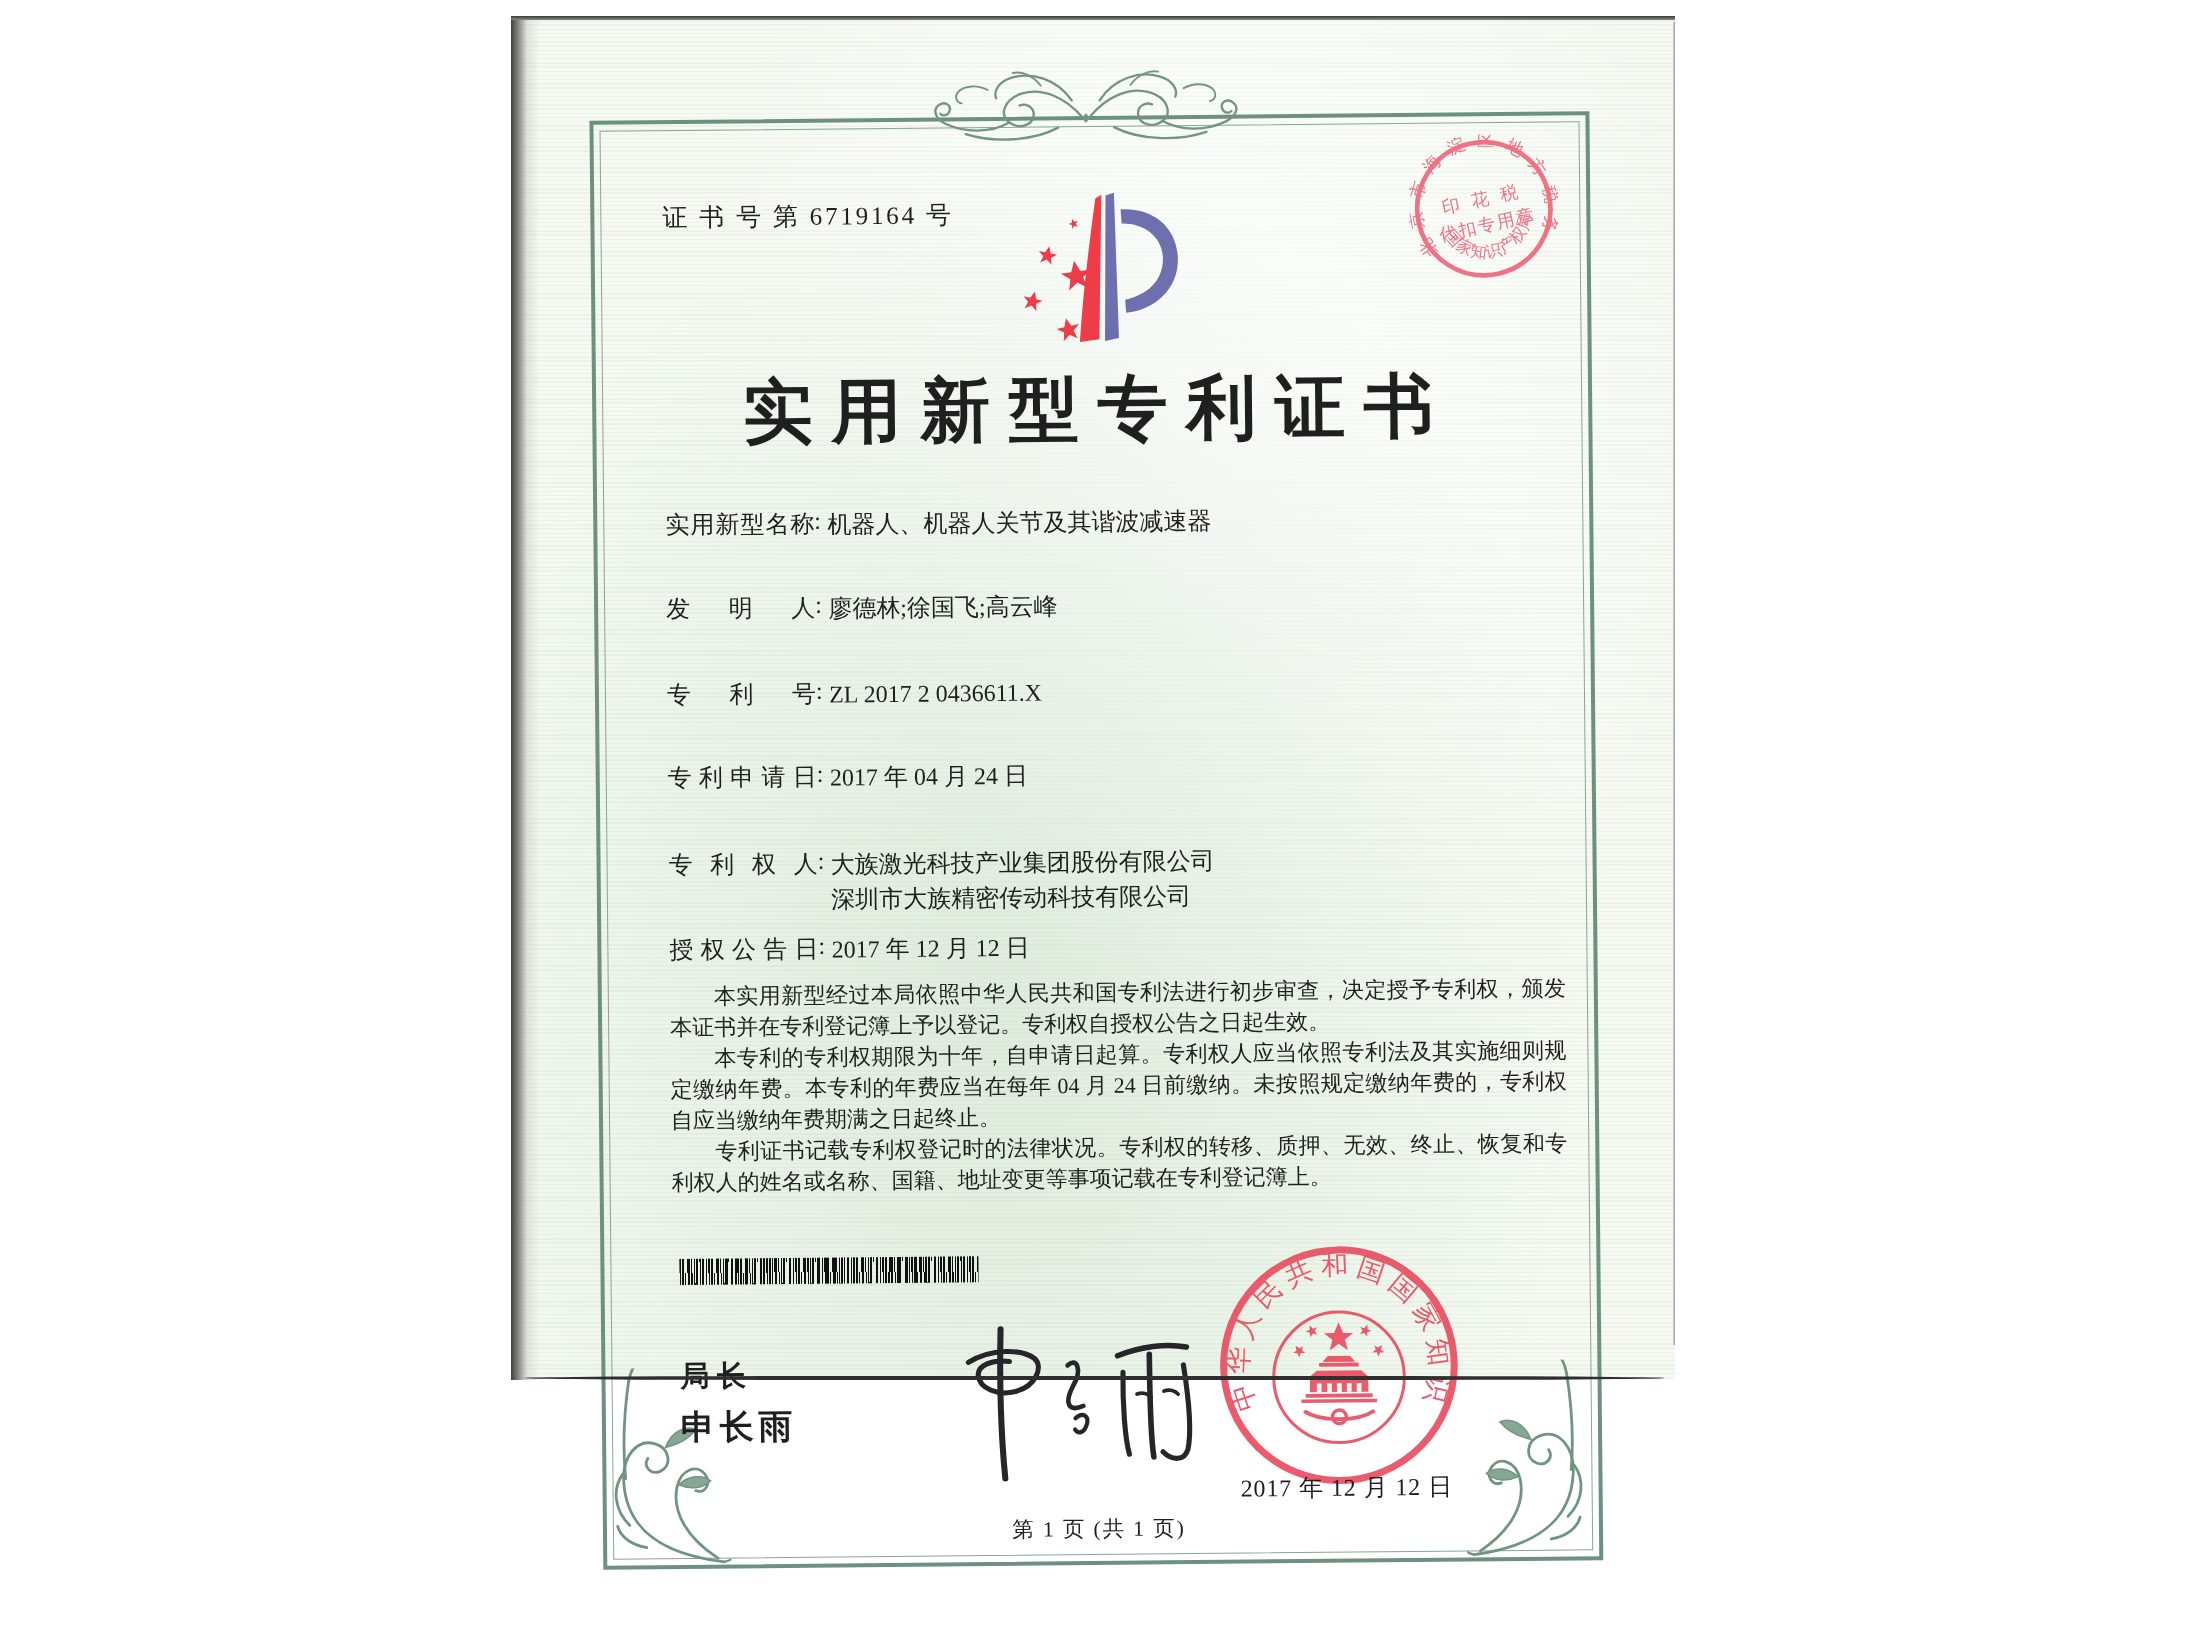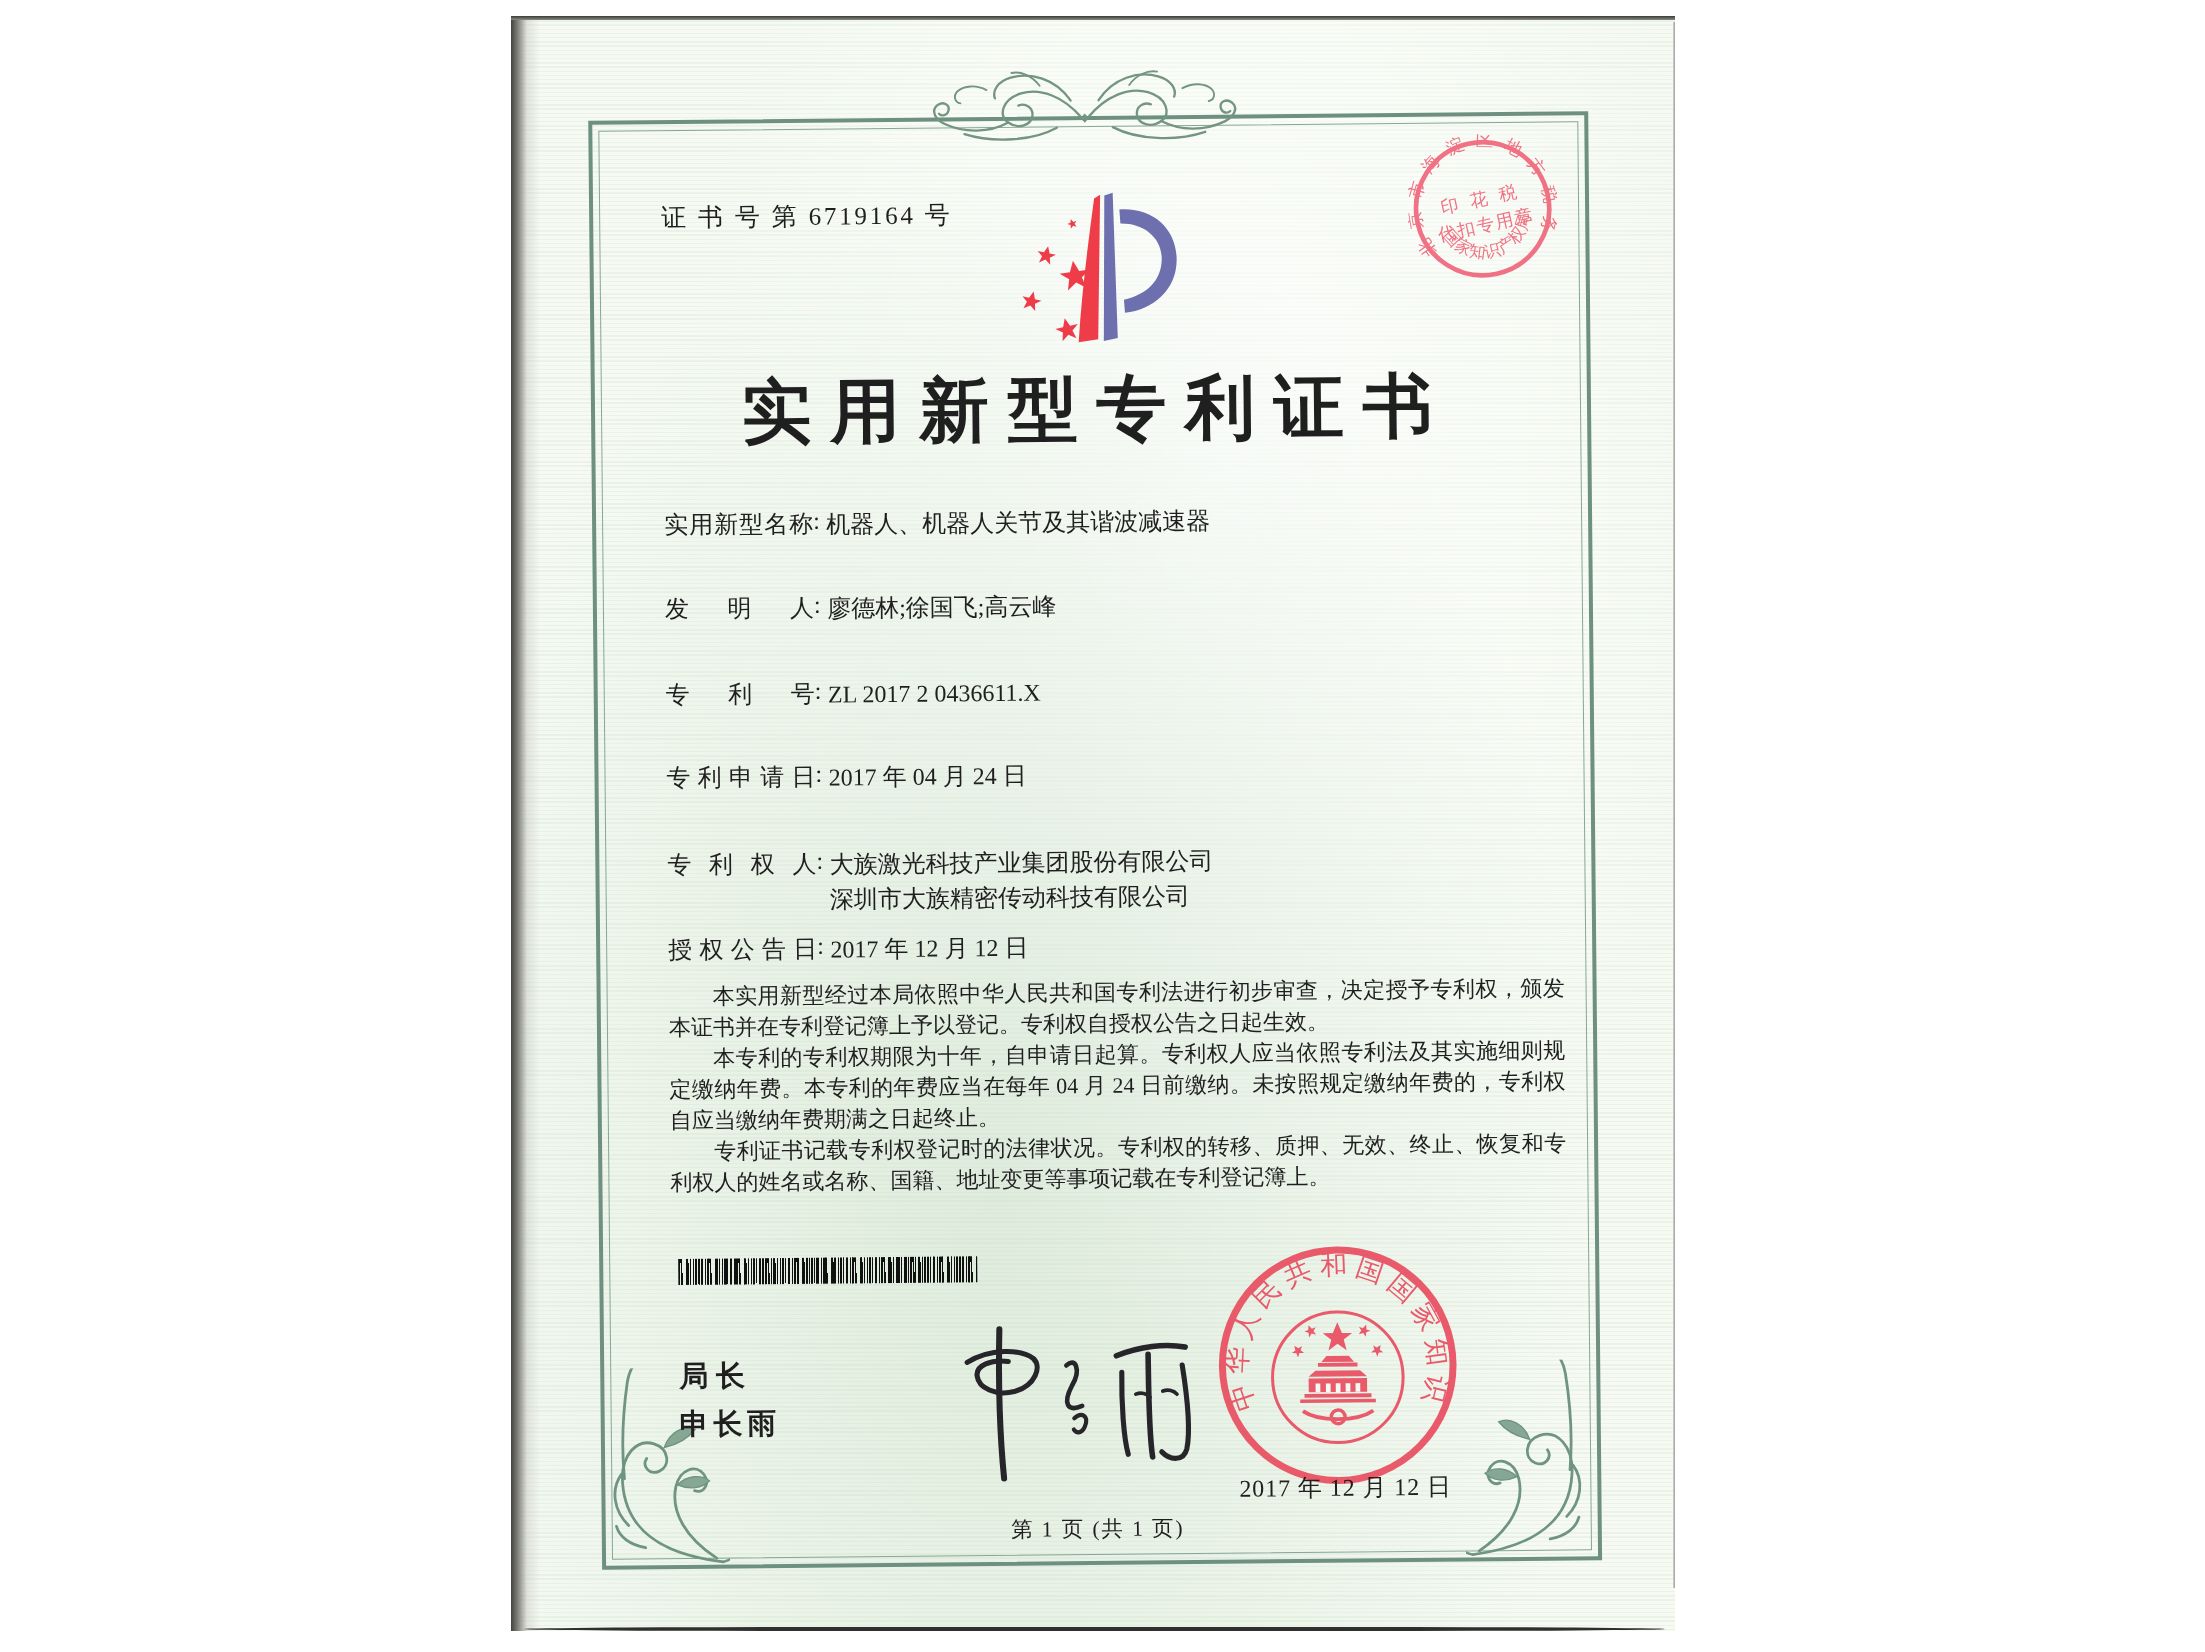--- a/index.html
+++ b/index.html
@@ -1,17 +1,17 @@
 <!DOCTYPE html>
 <html style="font-size:7.5px"><head>
 <meta charset="utf-8">
 <style>
   html,body{margin:0;padding:0;width:2205px;height:1653px;background:#ffffff;overflow:hidden;
             font-family:"Liberation Serif","DejaVu Serif",serif;color:#1f1f1f;}
-  .page{position:absolute;left:511px;top:16.3px;width:1164px;height:1615px;background:#f6faf3;}
+  .page{position:absolute;left:511px;top:16.3px;width:1164px;height:1364px;background:#f6faf3;}
   .texture{position:absolute;inset:0;
      background:
        radial-gradient(ellipse at 42% 72%, rgba(186,214,186,0.40), rgba(255,255,255,0) 62%),
        radial-gradient(ellipse at 60% 30%, rgba(255,255,255,0.8), rgba(255,255,255,0) 55%),
        repeating-linear-gradient(180deg, rgba(140,180,140,0.10) 0 1.4px, rgba(255,255,255,0) 1.4px 4.2px);}
   .edge-left{position:absolute;left:0;top:0;width:29px;height:100%;
      background:linear-gradient(90deg,#41413f 0,#7d7d78 22%,rgba(190,190,184,.38) 55%,rgba(255,255,255,0) 100%);}
   .edge-top{position:absolute;left:0;top:0;width:100%;height:3.7px;background:linear-gradient(180deg,#3a3a38,#8b8b86);}
   .edge-right{position:absolute;right:0;top:5.6px;width:2.3px;height:97%;background:linear-gradient(270deg,#9c9c97,#d8d8d2);}
   .edge-bottom{position:absolute;left:13px;bottom:0;width:98%;height:4.2px;background:#2f2f2d;border-radius:40%/70%;}
@@ -29,21 +29,21 @@
   .bodytext{left:156px;top:961px;width:896px;font-size:22px;line-height:31px;text-align:justify;}
   .bodytext p{margin:0;text-indent:2em;}
   .barcode{left:163px;top:1239px;width:299px;height:26px;background:
      repeating-linear-gradient(90deg,#101010 0 1.4px,rgba(0,0,0,0) 1.4px 2.3px,#101010 2.3px 4.2px,rgba(0,0,0,0) 4.2px 5.6px,
        #101010 5.6px 6px,rgba(0,0,0,0) 6px 8px,#101010 8px 10.3px,rgba(0,0,0,0) 10.3px 12px,
        #101010 12px 13px,rgba(0,0,0,0) 13px 14.5px),
      repeating-linear-gradient(90deg,rgba(0,0,0,0) 0 2.8px,#101010 2.8px 3.7px,rgba(0,0,0,0) 3.7px 9px);}
   .director{left:163px;top:1337px;font-family:Liberation Sans, sans-serif;
             font-weight:bold;font-size:29px;letter-spacing:7.5px;}
   .dirname{left:163px;top:1385px;font-family:"Liberation Sans","DejaVu Sans",sans-serif;
-           font-weight:bold;font-size:29px;letter-spacing:4.7px;}
+           font-weight:bold;font-size:34px;letter-spacing:4.7px;}
   .sealdate{left:722px;top:1458px;font-size:24px;letter-spacing:0.9px;white-space:nowrap;}
   .pfooter{left:84px;top:1498px;width:992px;text-align:center;font-size:21.5px;letter-spacing:1.9px;}
   .logo{left:481px;top:174px;width:191px;height:168px;}
   .stamp{left:903px;top:122px;width:149px;height:149px;opacity:.88;}
   .bigseal{left:695px;top:1225px;width:253px;height:253px;opacity:.93;}
   .sig{left:387px;top:1297px;width:322px;height:168px;}
   .ornament{left:416px;top:46px;width:329px;height:112px;}
   .fl-bl{left:78px;top:1348px;width:134px;height:198px;}
   .fl-br{left:948px;top:1348px;width:134px;height:198px;transform:scaleX(-1);}
 </style>

